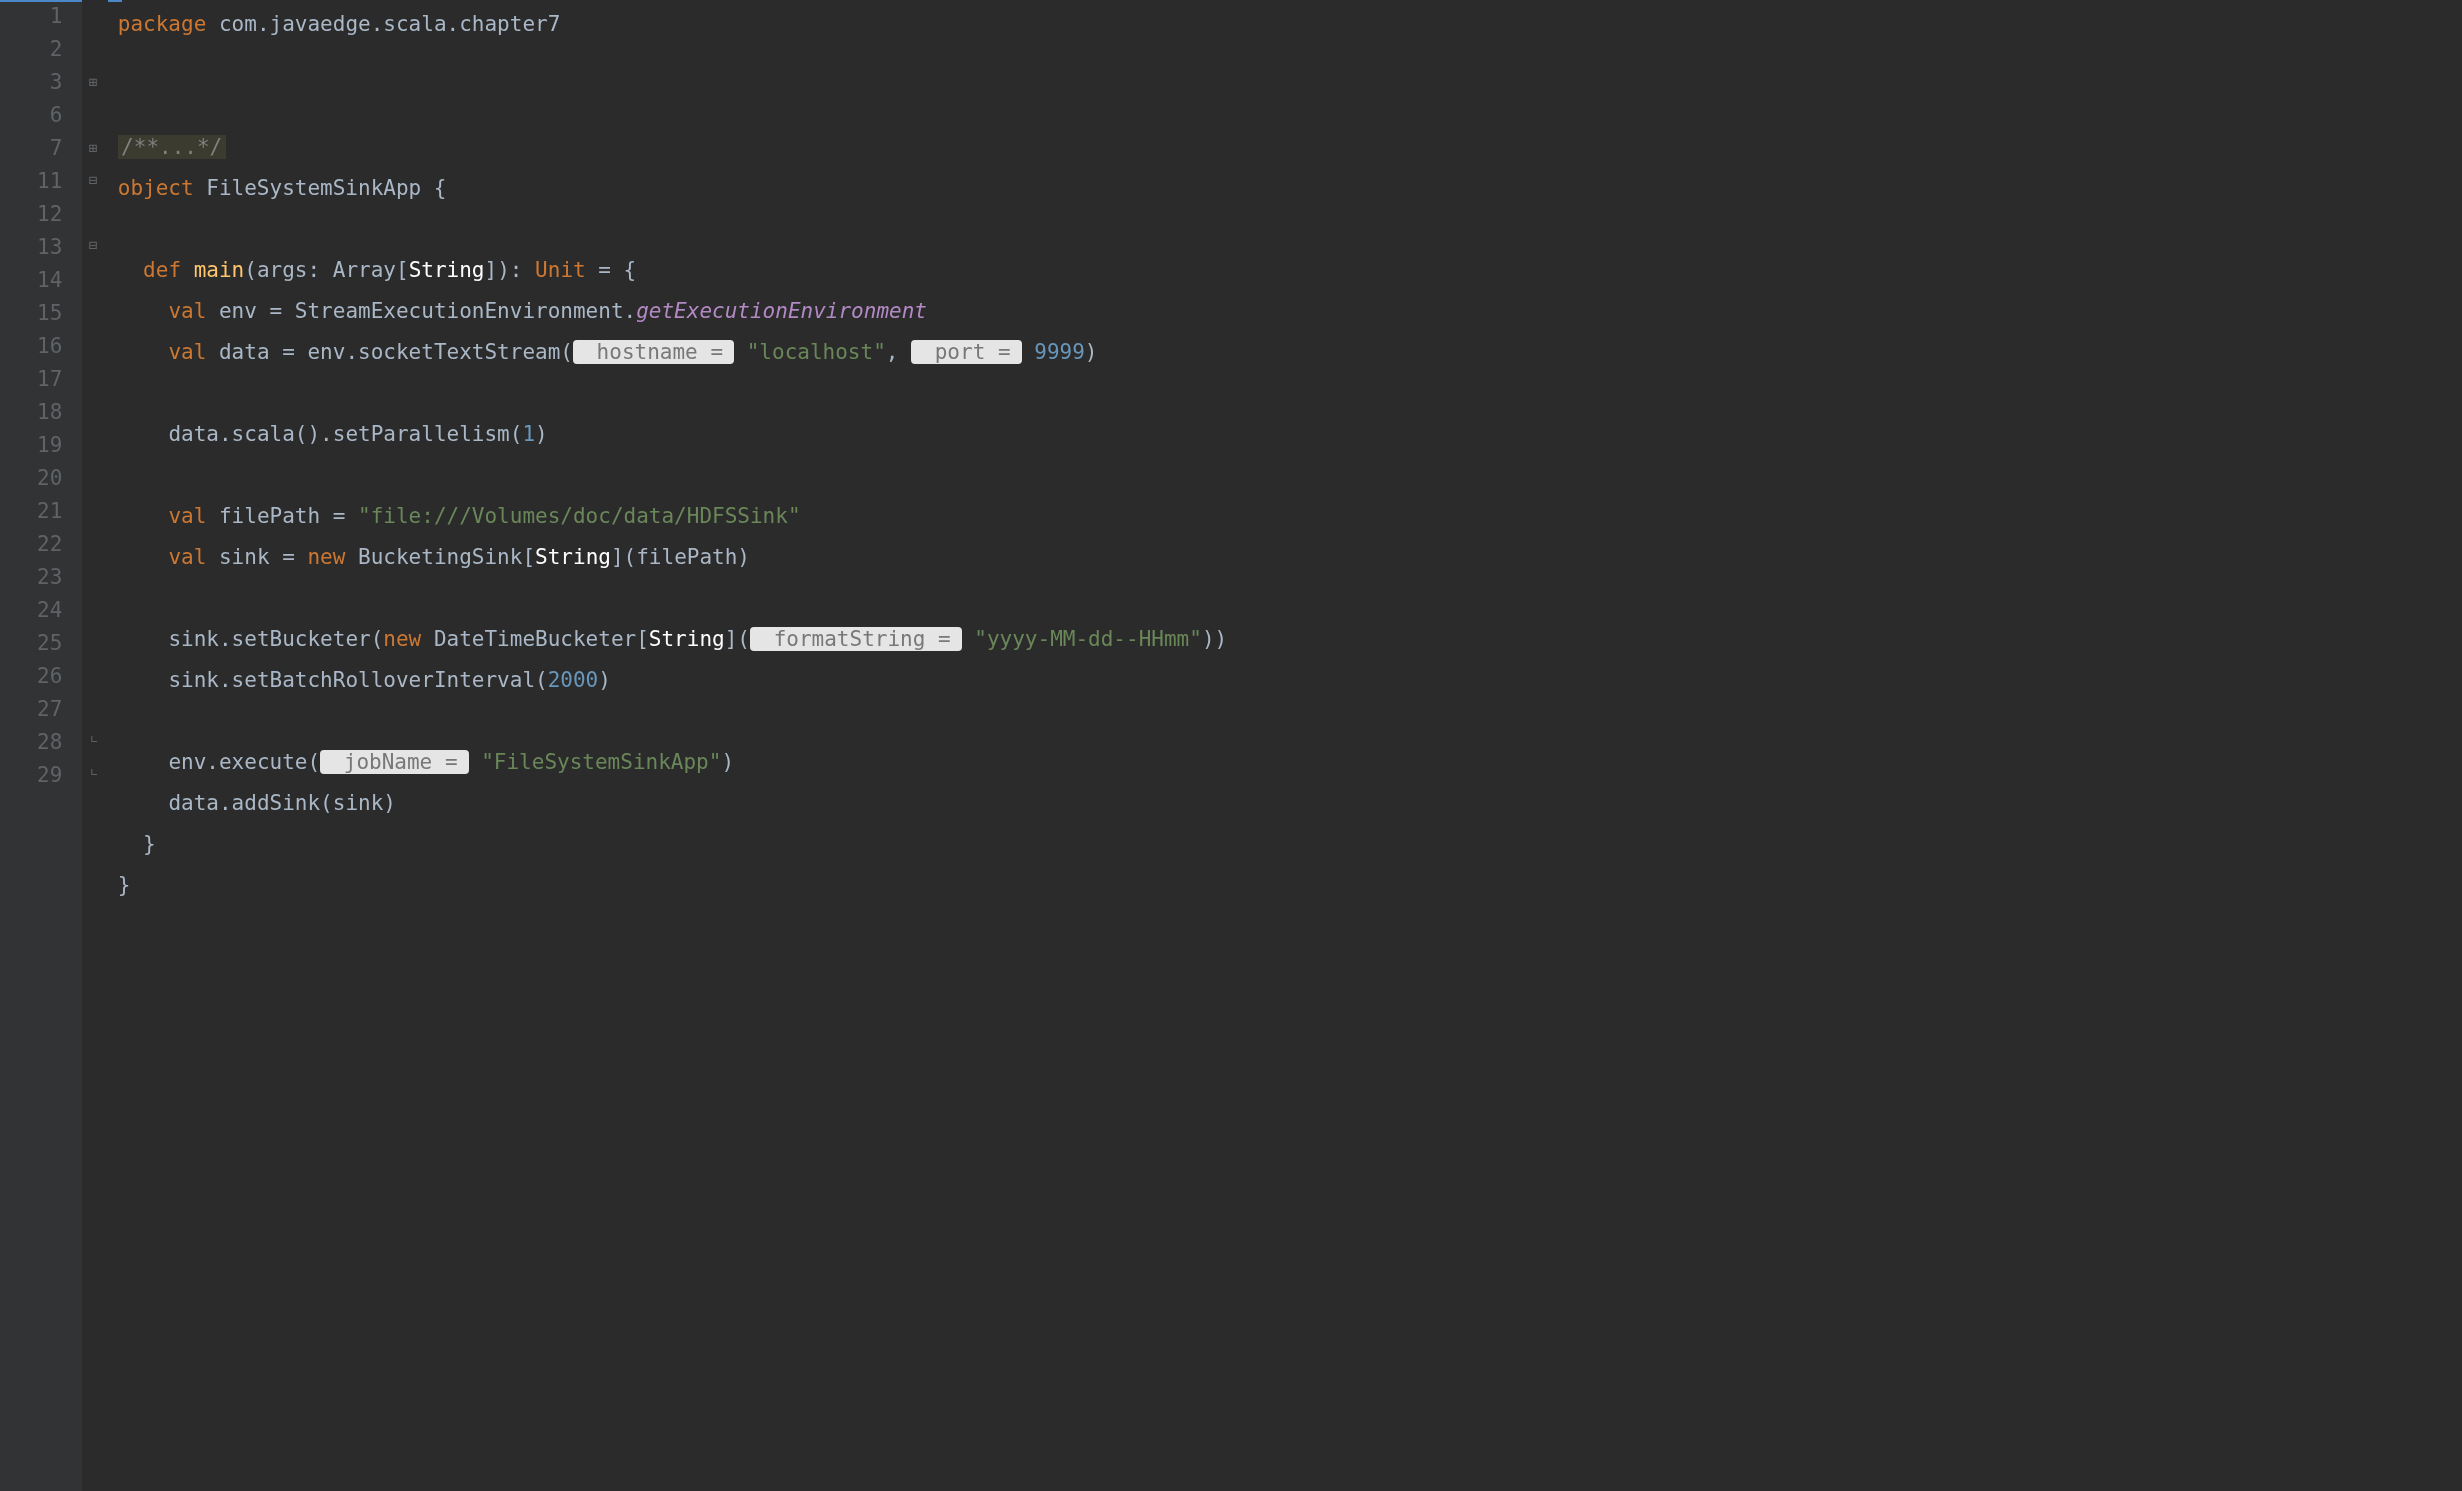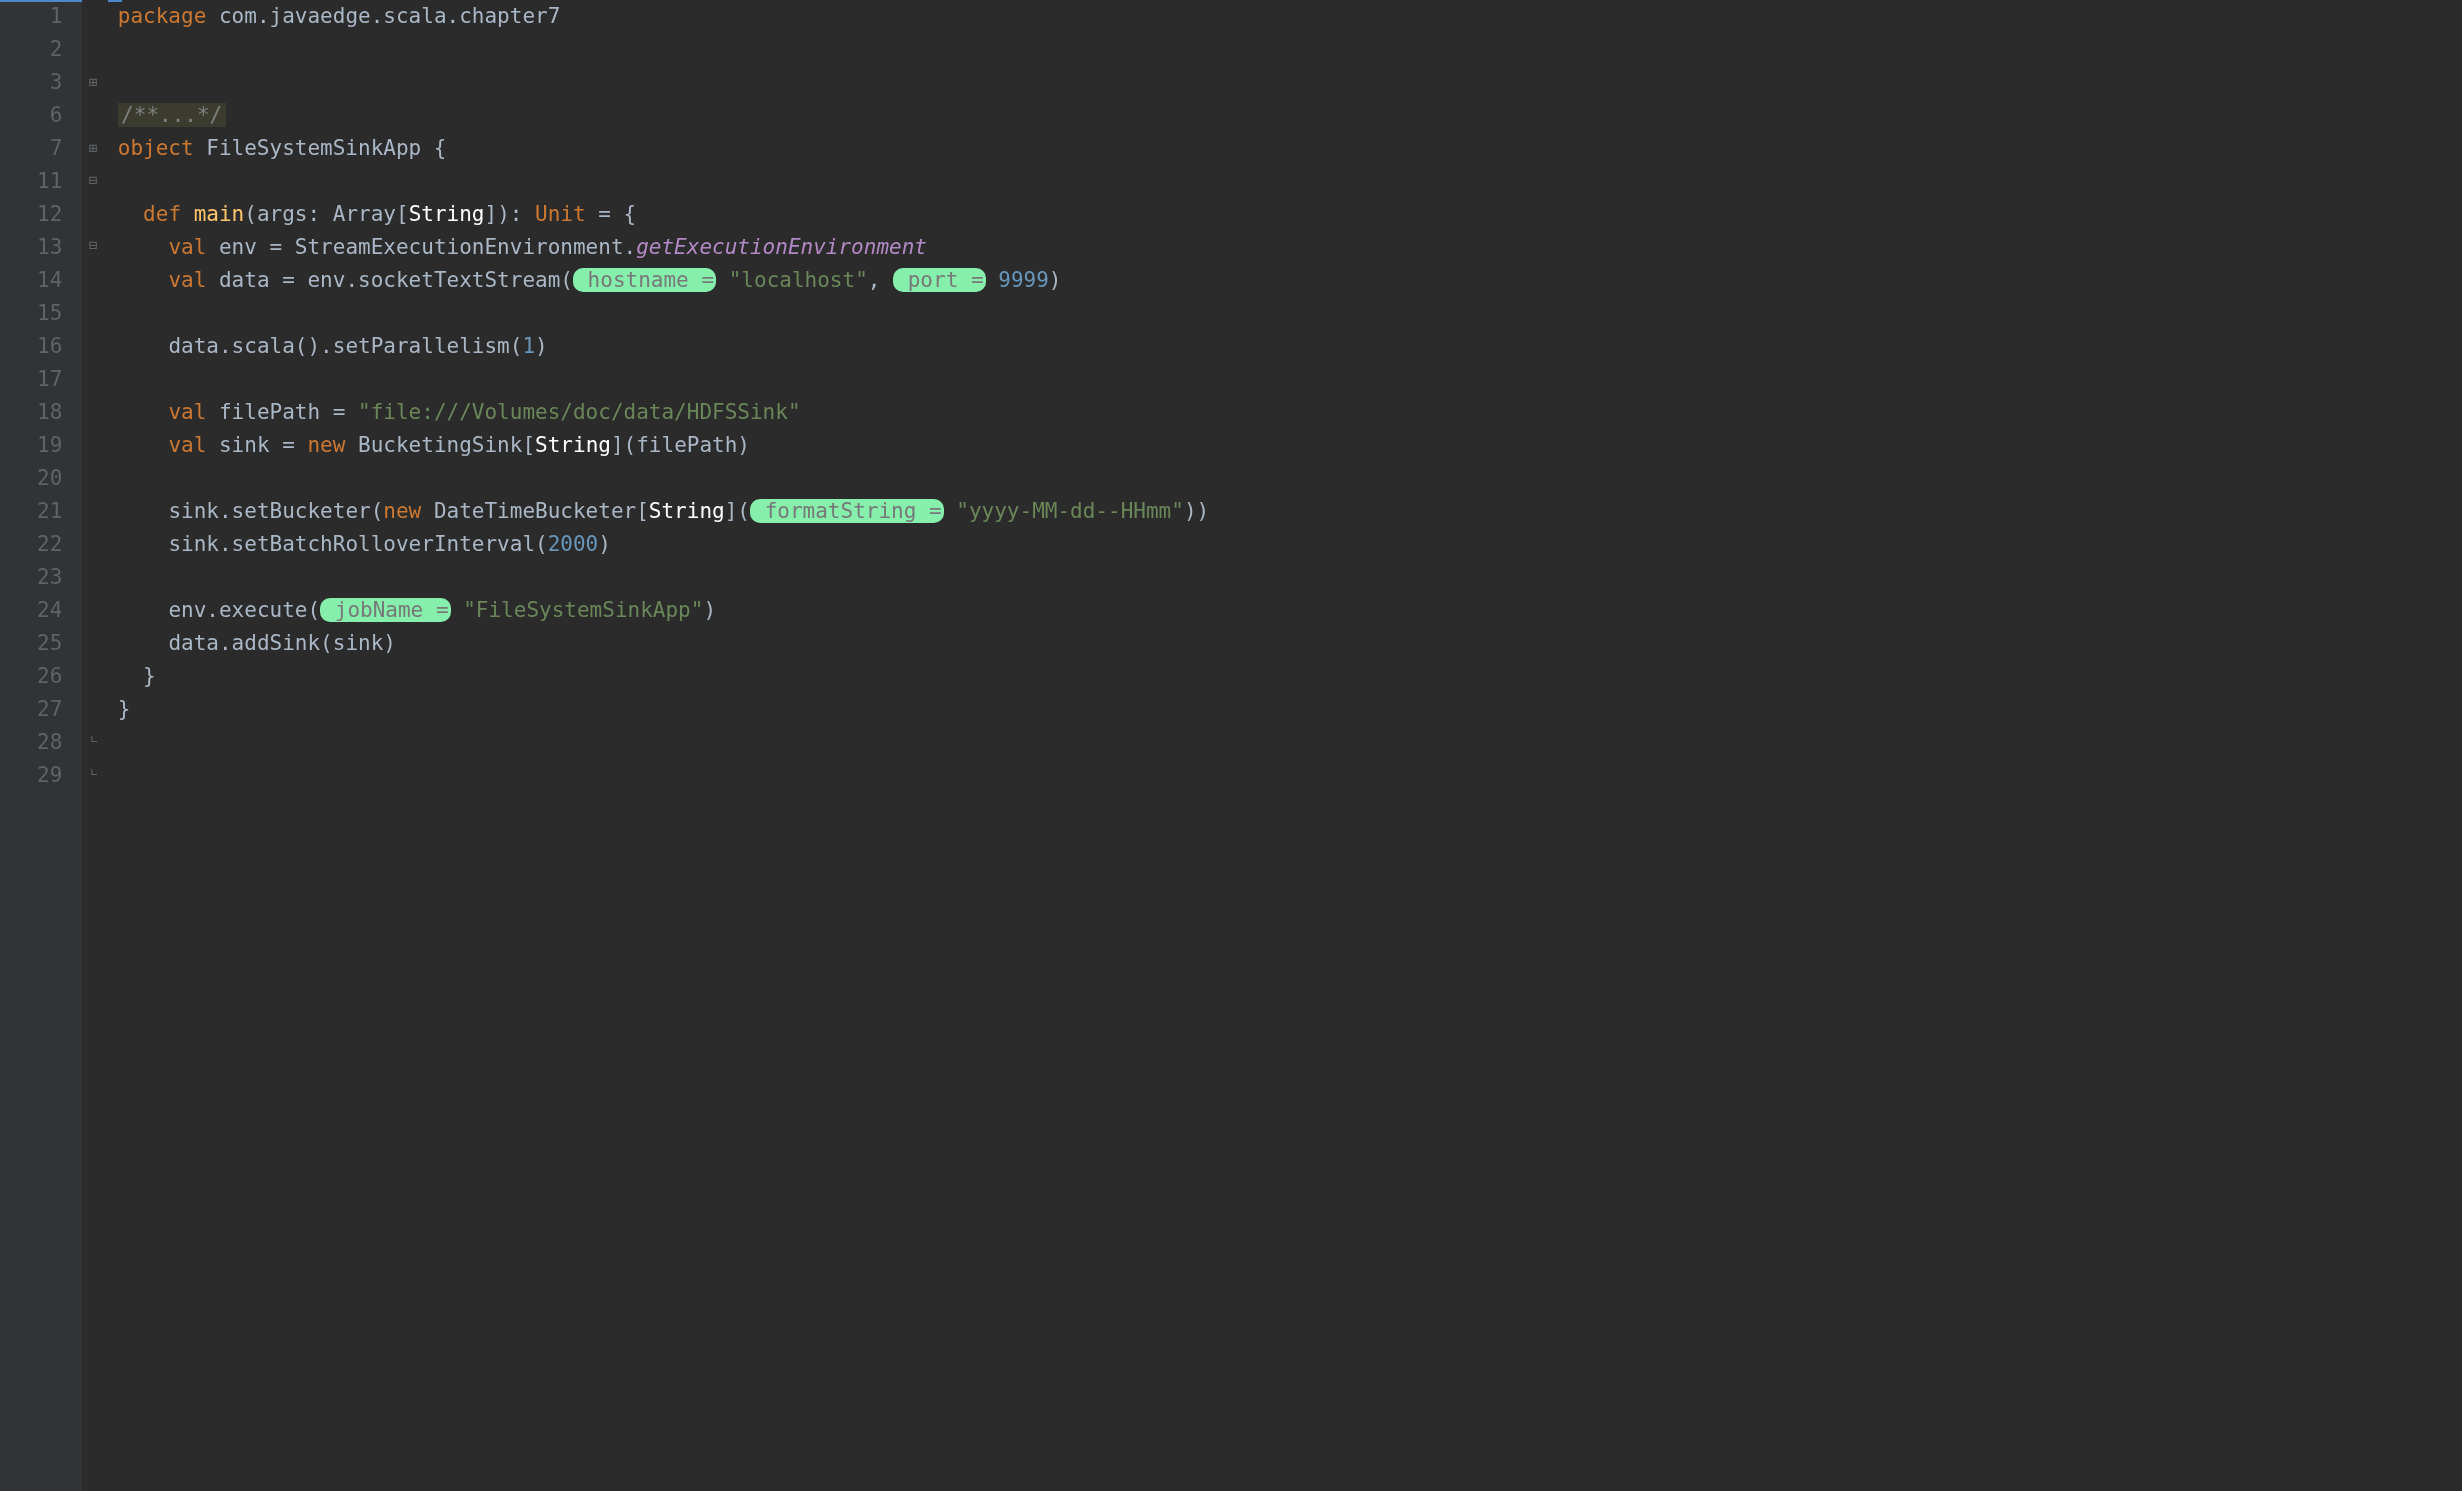--- a/index.html
+++ b/index.html
@@ -62,45 +62,46 @@
   .fold-end::before { content: '⌞'; font-size: 18px; }
   .code-area {
     flex: 1;
     padding-left: 9.8px;
     color: #a9b7c6;
   }
   .code-line {
     height: 33px;
     line-height: 33px;
     white-space: pre;
+    margin-top: 8px;
   }
   
   .kw { color: #cc7832; }         
   .ident { color: #a9b7c6; }
   .fn-decl { color: #ffc66d; }    
   .type { color: #ffffff; }      
   .str { color: #6a8759; }        
   .num { color: #6897bb; }
   .comment-block {
     color: #808080;
     background: #3b3b2f;
     padding: 0 3.3px;
   }
   .folded-import {
     background: #3c3f41;
     color: #a9b7c6;
     padding: 0 4.9px;
   }
   .italic { font-style: italic; color: #b389c5; } 
   .param-hint {
-    background: #86efac;
+    background: #e5e5e5;
     color: #787878;
     font-style: normal;
-    padding: 0 2px;
-    border-radius: 10px;
+    padding: 0 11px;
+    border-radius: 4px;
   }
   .top-hl {
     position: absolute;
     top: 0; left: 0;
     height: 2.4px;
     width: 122px;
     background: #4a88c7;
   }
 </style>
 </head>

